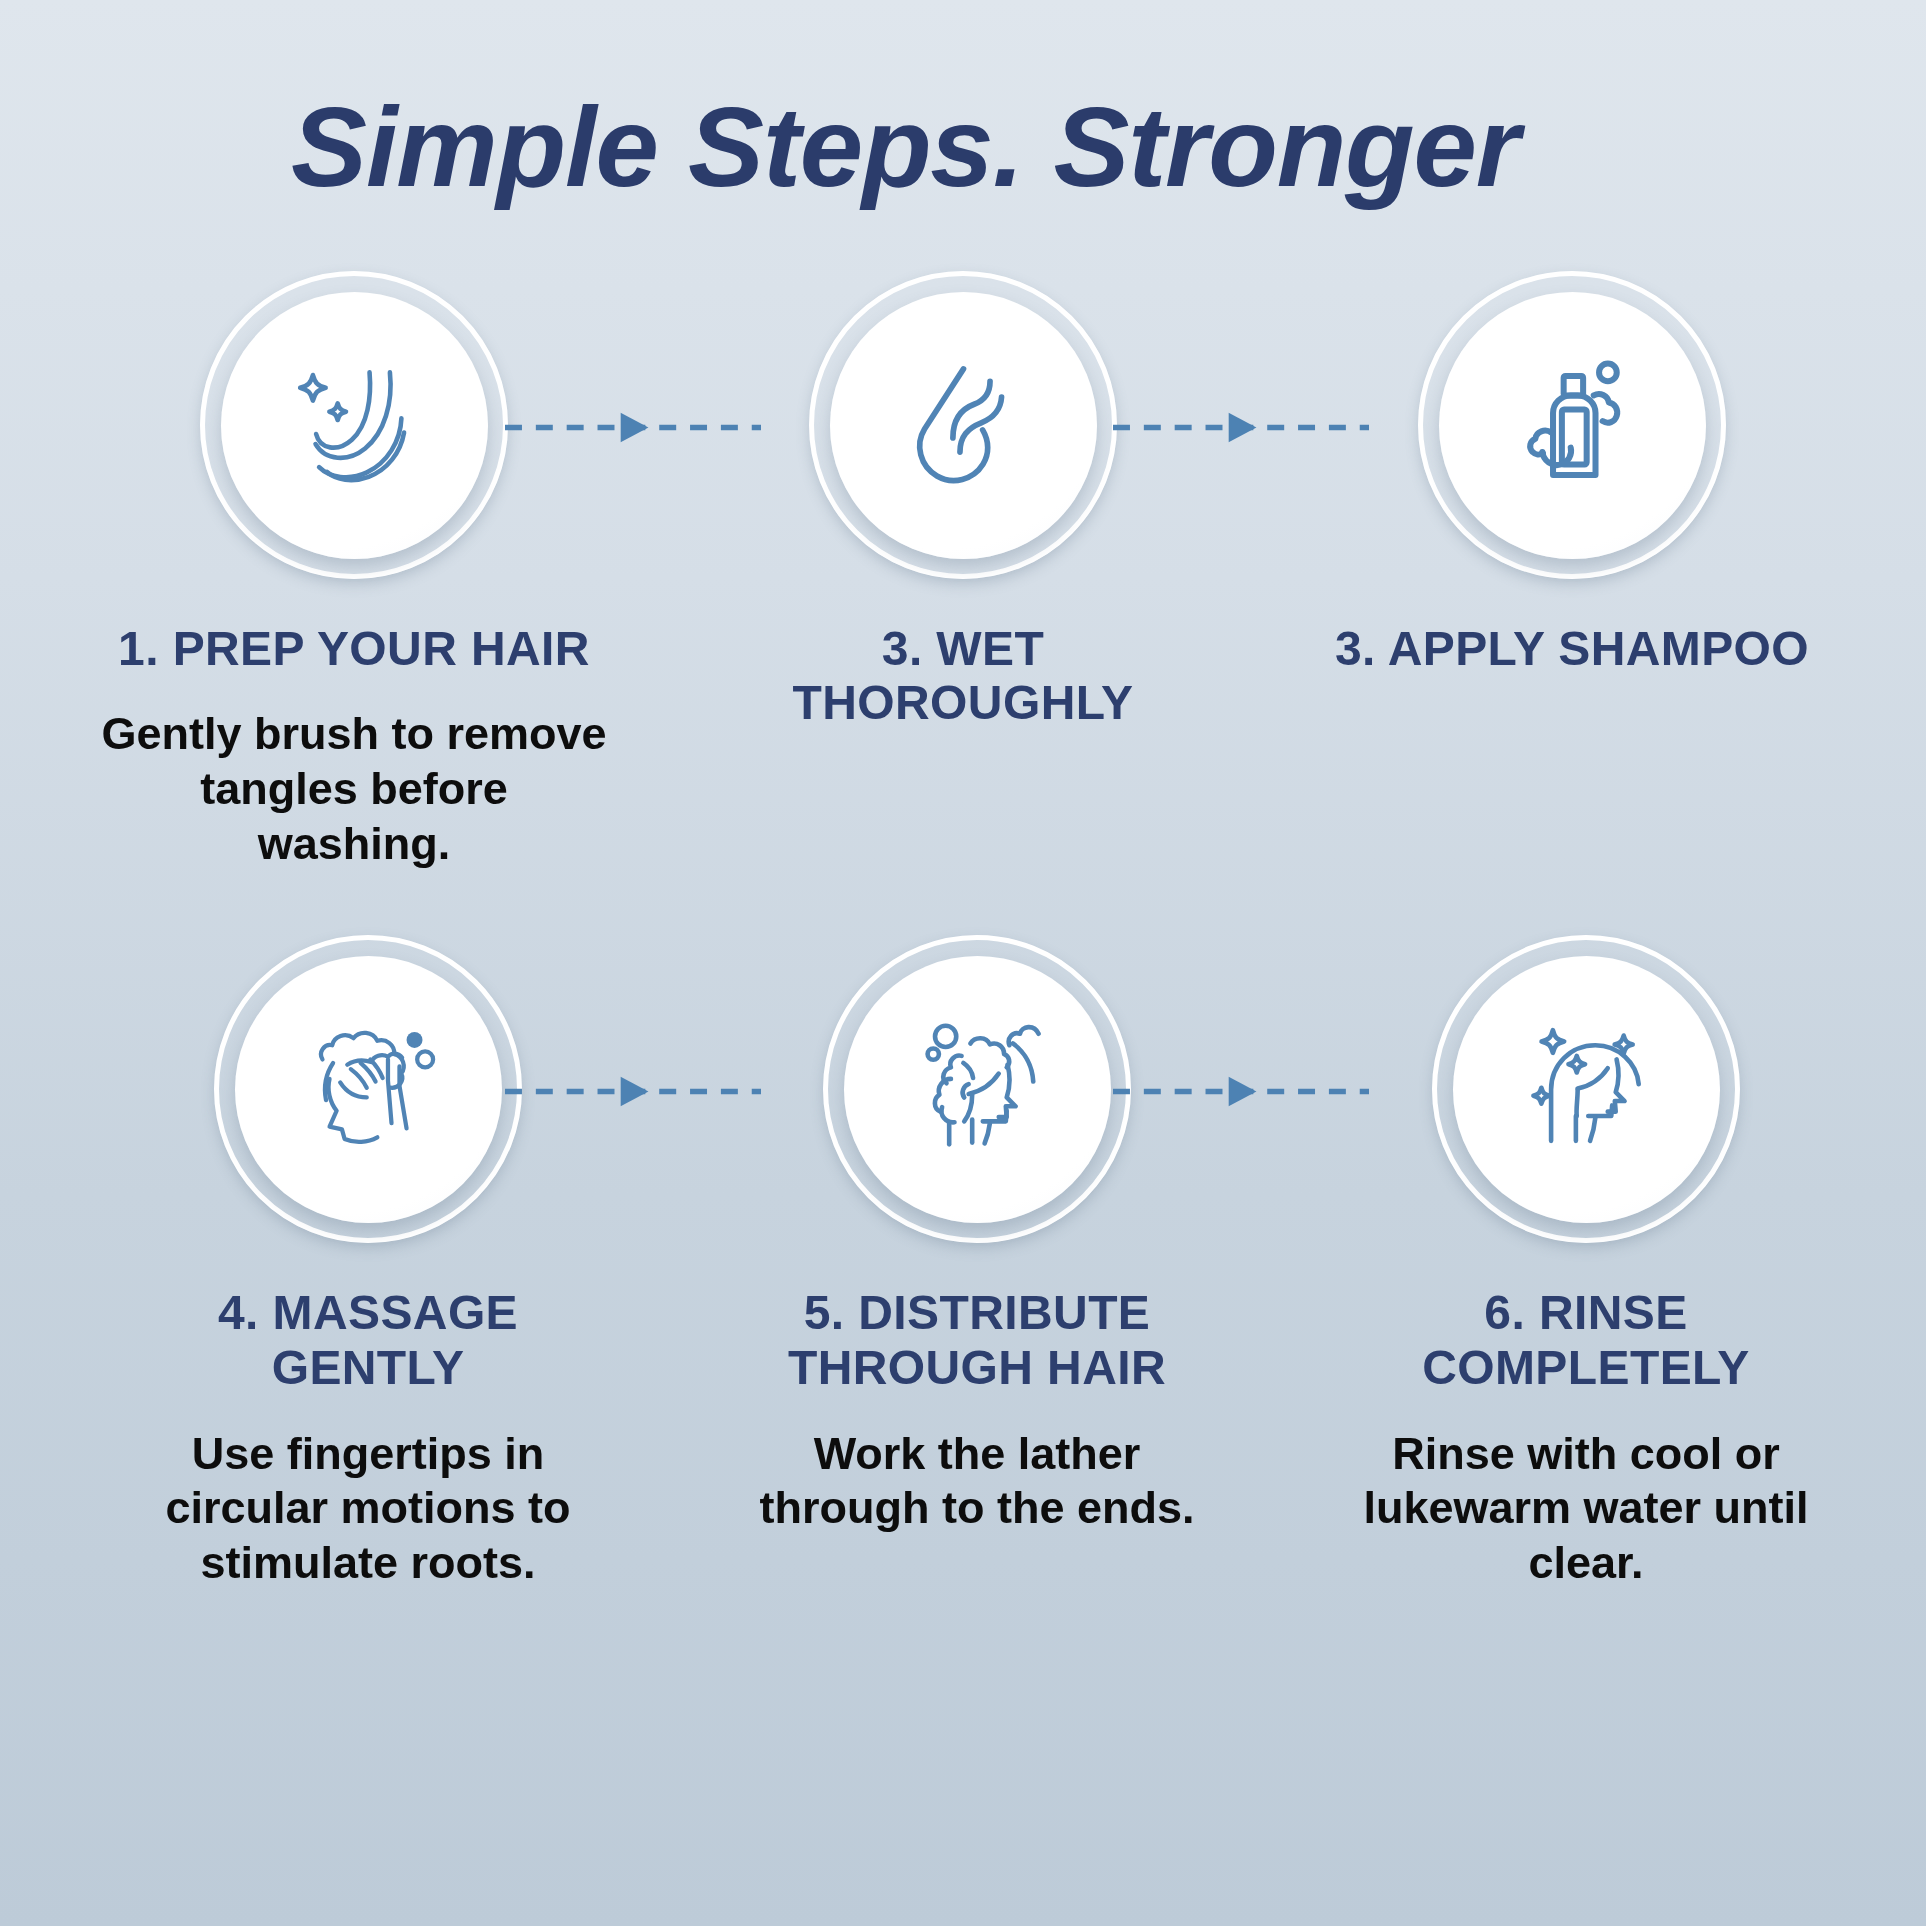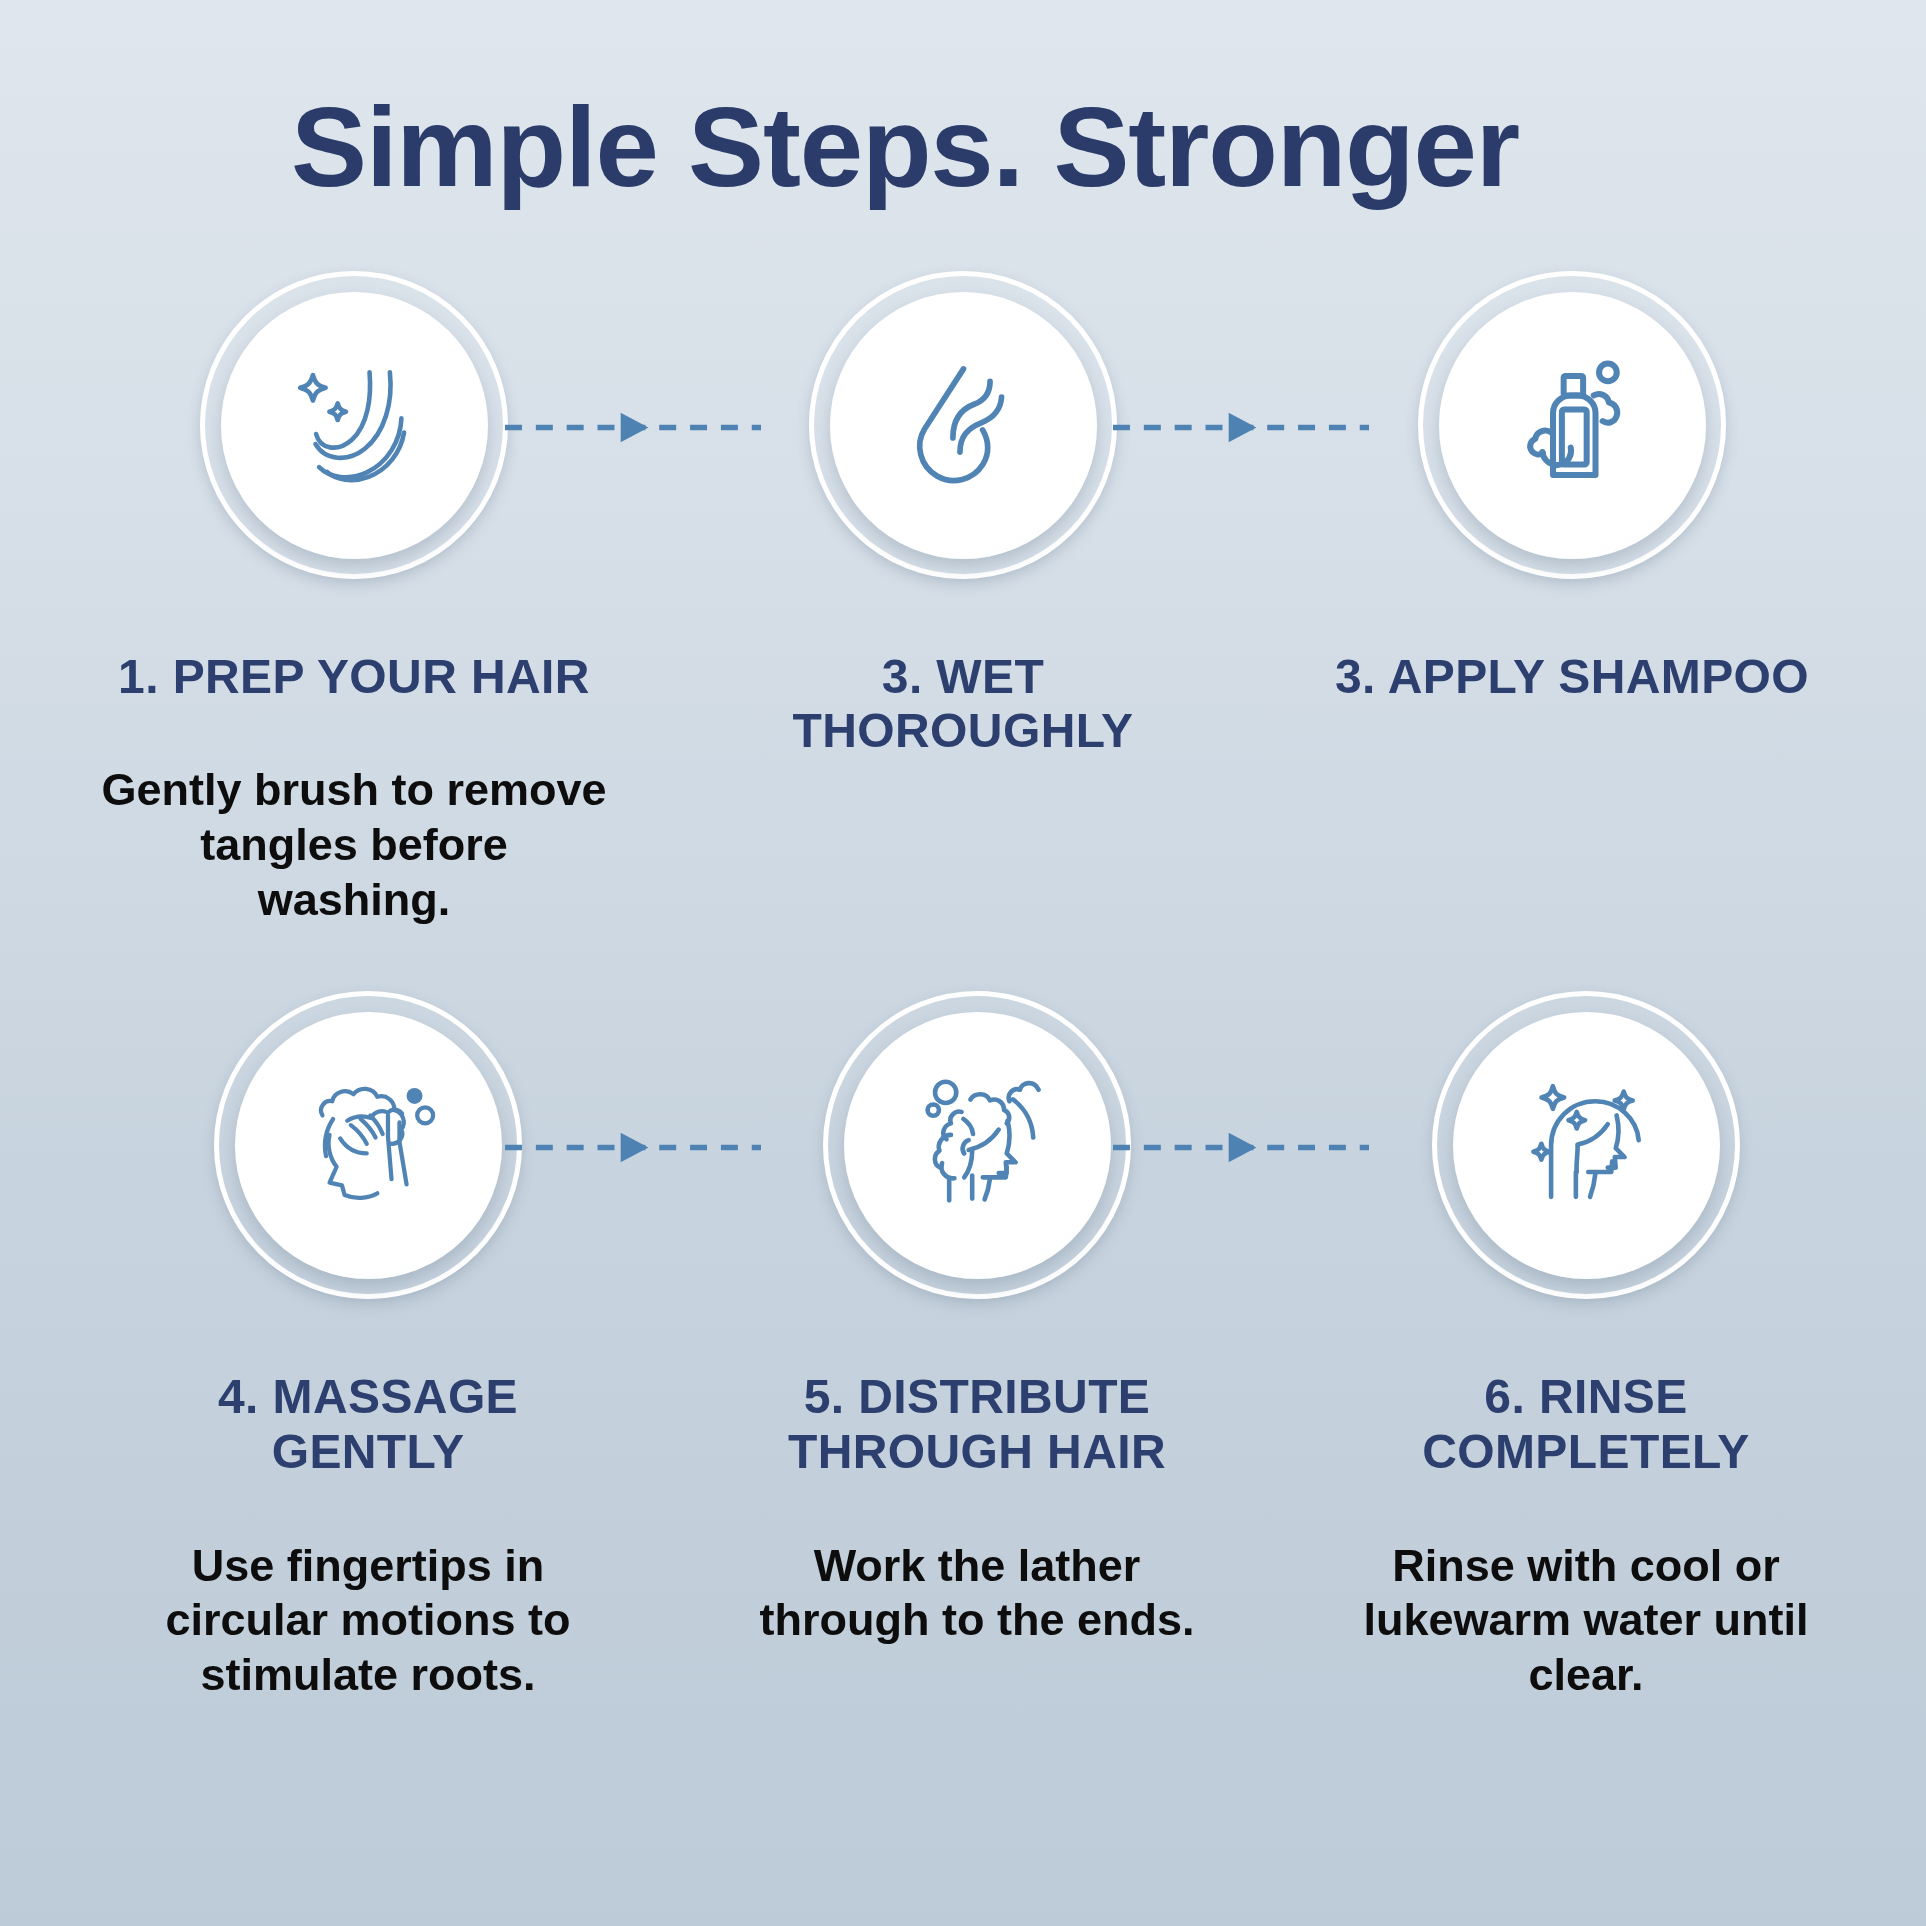--- a/index.html
+++ b/index.html
@@ -25,20 +25,21 @@
     position: relative;
   }
 
   
   .title-block {
     width: 100%;
     text-align: center;
     padding-top: 83px;
     padding-left: 84px;
     padding-right: 200px;
+    font-style: italic;
   }
   .title {
     font-size: 114px;
     line-height: 1.12;
     font-weight: bold;
     color: #2b3c6b;
     letter-spacing: -1.2px;
   }
 
   
@@ -50,21 +51,20 @@
     align-items: flex-start;
   }
   .row-1 { margin-top: 60px; }
   .row-2 { margin-top: 63px; padding-left: 28px; }
 
   .step {
     width: 609px;
     display: flex;
     flex-direction: column;
     align-items: center;
-    gap: 28px;
   }
 
   
   .circle-wrap {
     width: 308px;
     height: 308px;
     position: relative;
     display: flex;
     align-items: center;
     justify-content: center;

